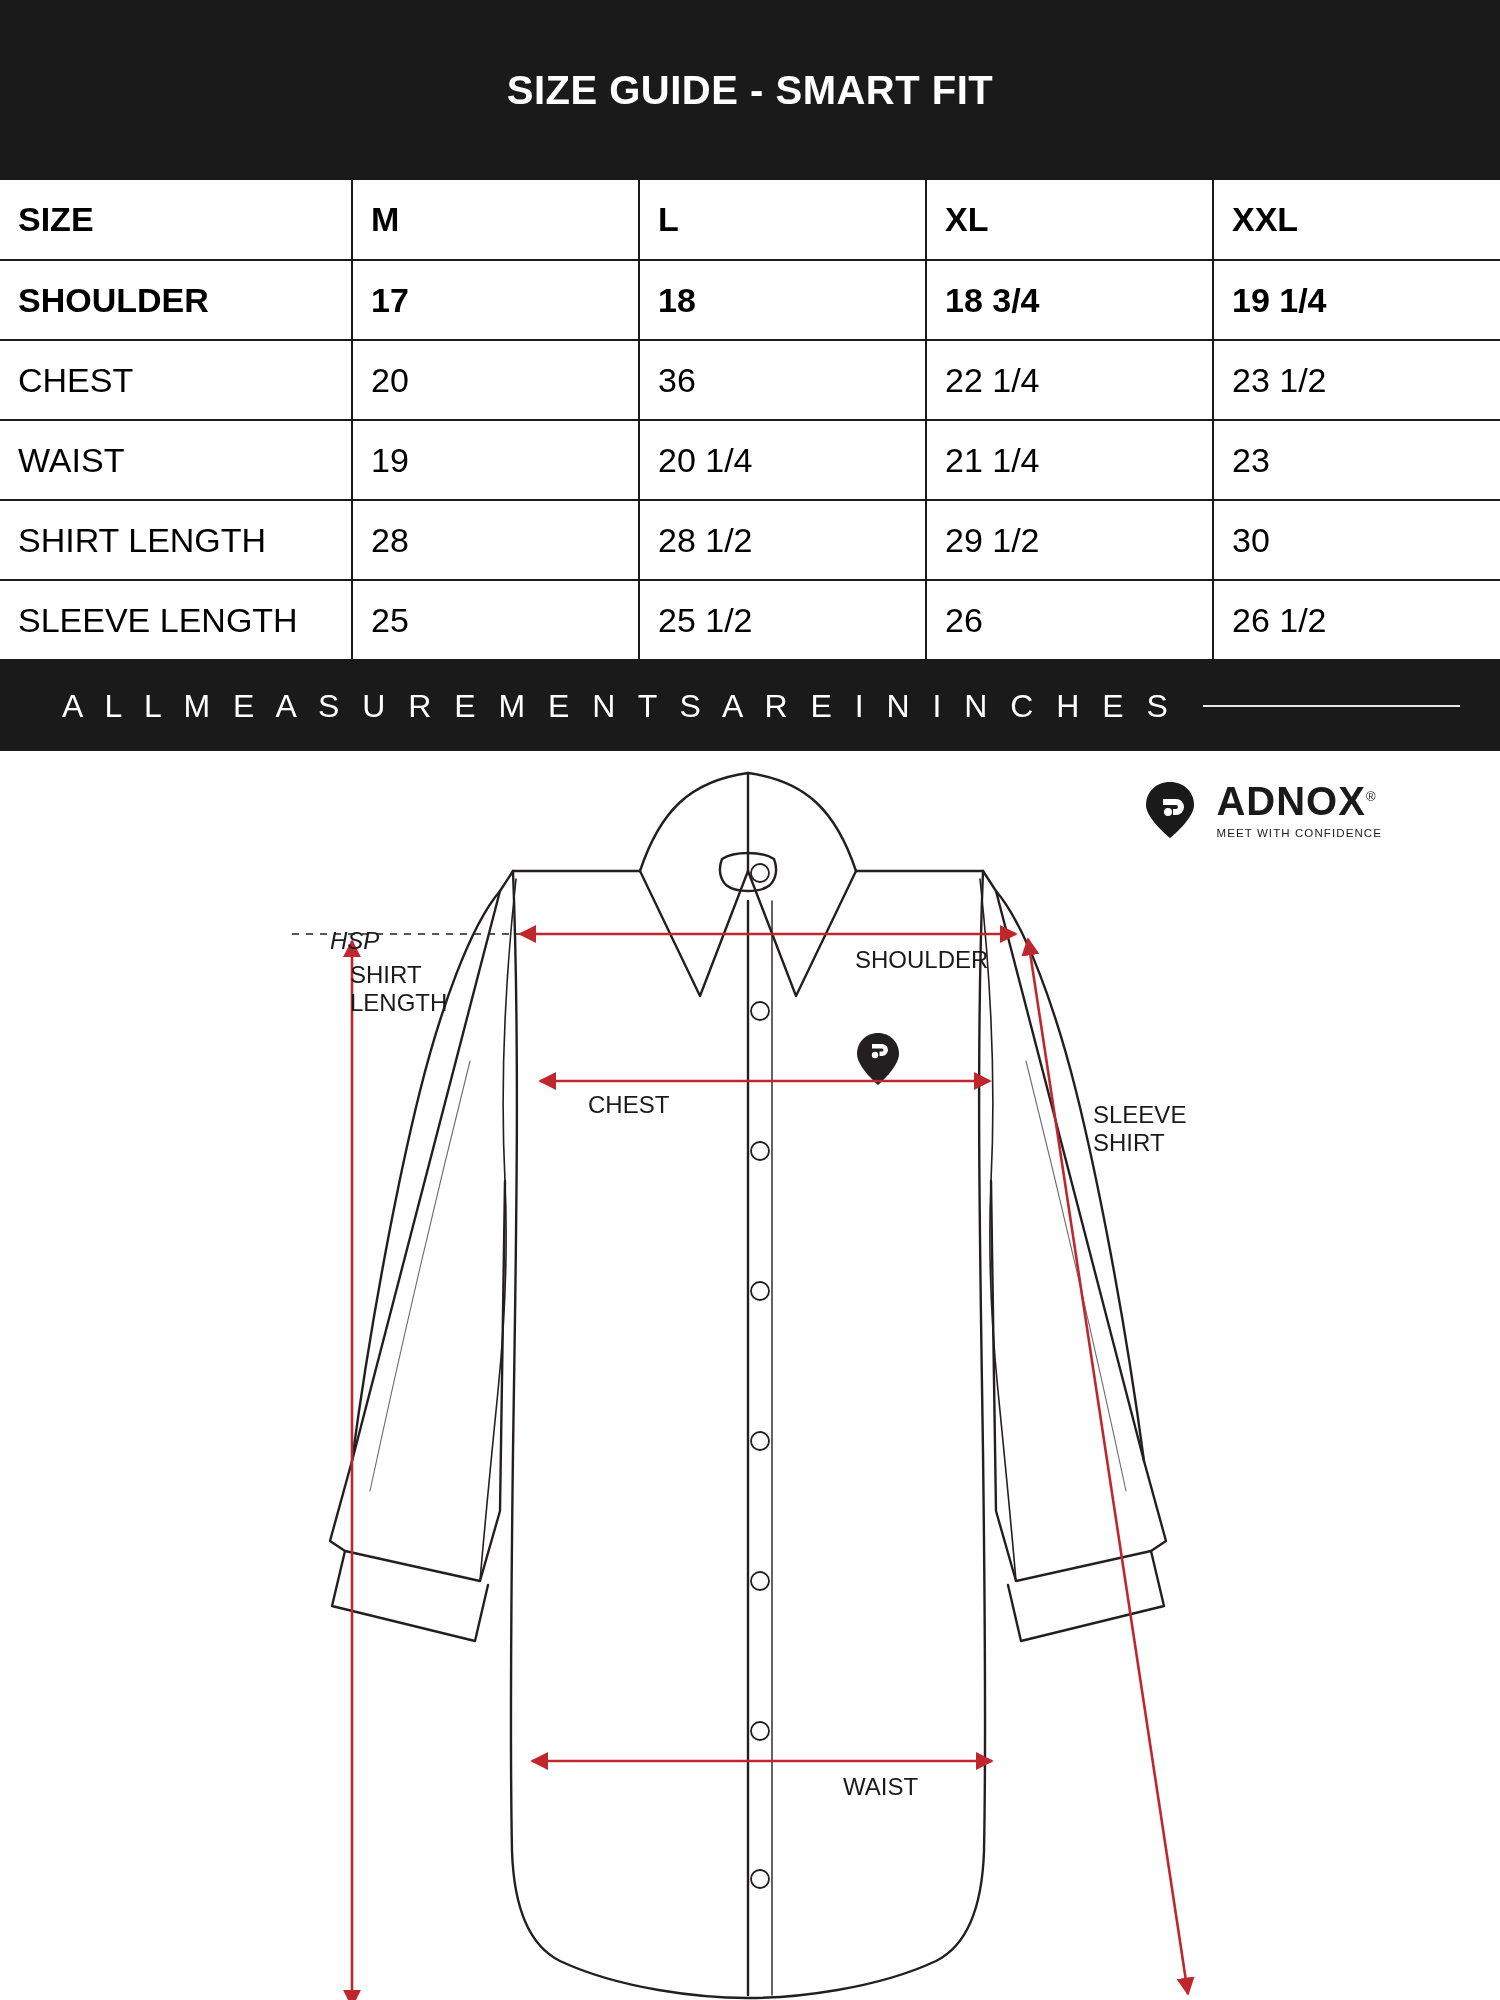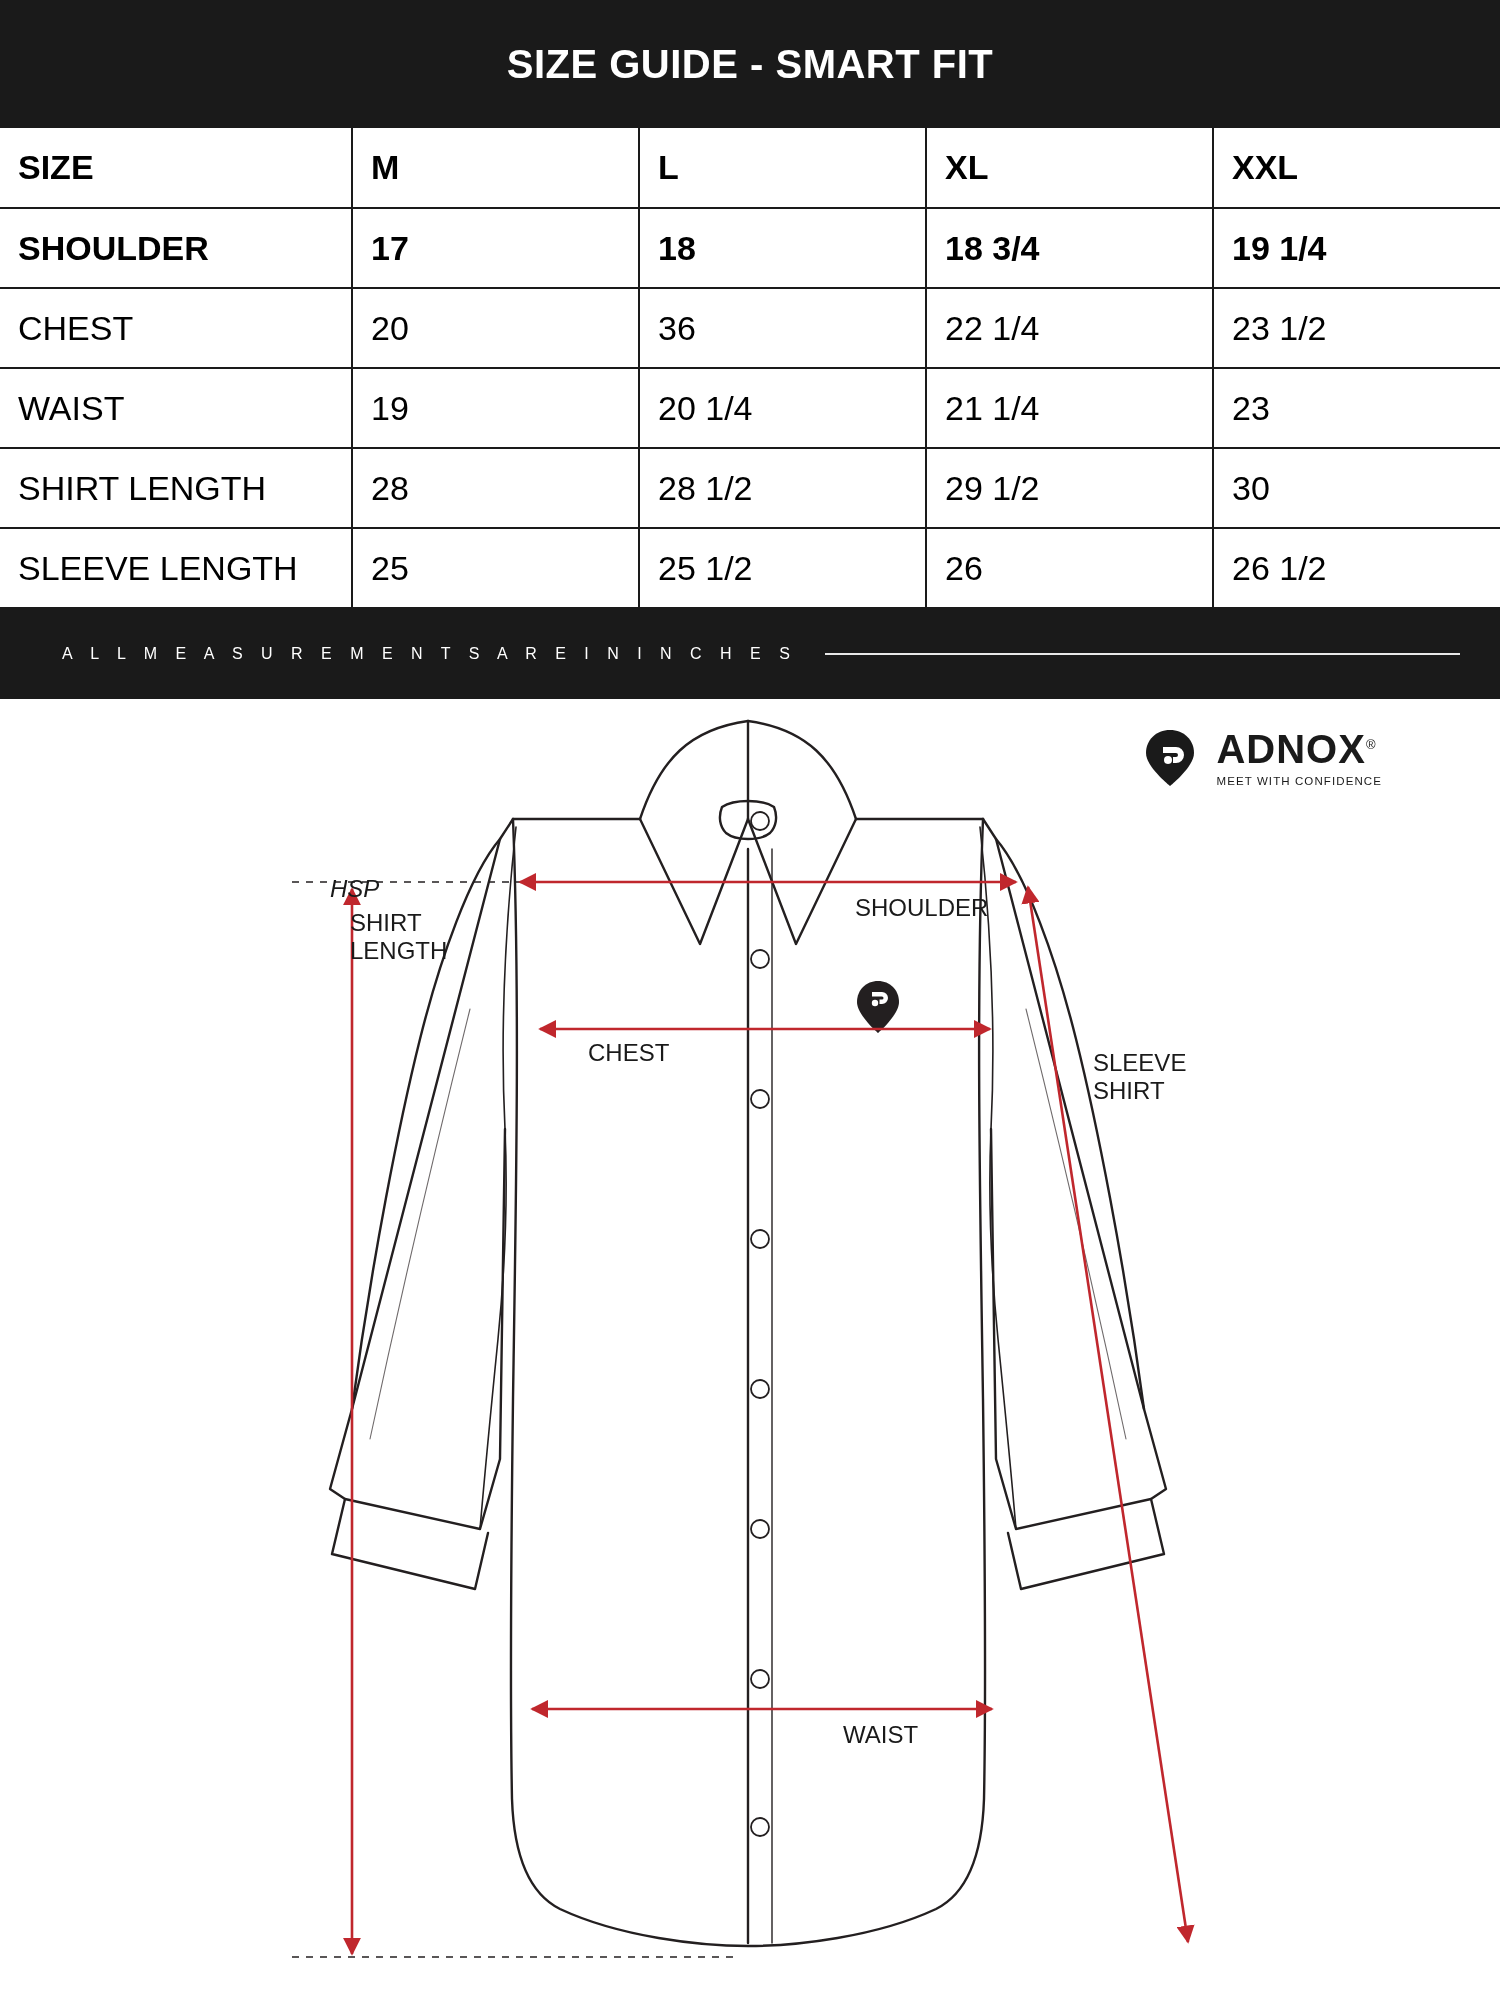--- a/index.html
+++ b/index.html
@@ -13,21 +13,21 @@
     position: relative;
     width: 1500px;
     height: 2000px;
     overflow: hidden;
     background: #ffffff;
   }
 
   
   .header-bar {
     width: 1500px;
-    height: 128px;
+    height: 180px;
     background: #1a1a1a;
     display: flex;
     align-items: center;
     justify-content: center;
   }
   .header-title {
     color: #ffffff;
     font-size: 40px;
     font-weight: bold;
     letter-spacing: 0.5px;
@@ -69,21 +69,21 @@
   .measure-bar {
     width: 1500px;
     height: 90px;
     background: #1a1a1a;
     display: flex;
     align-items: center;
     padding-left: 62px;
   }
   .measure-bar-text {
     color: #ffffff;
-    font-size: 16px;
+    font-size: 32px;
     letter-spacing: 7px;
     white-space: nowrap;
   }
   .measure-rule {
     flex: 1;
     height: 2px;
     background: #ffffff;
     margin-left: 28px;
     margin-right: 40px;
     opacity: .9;

